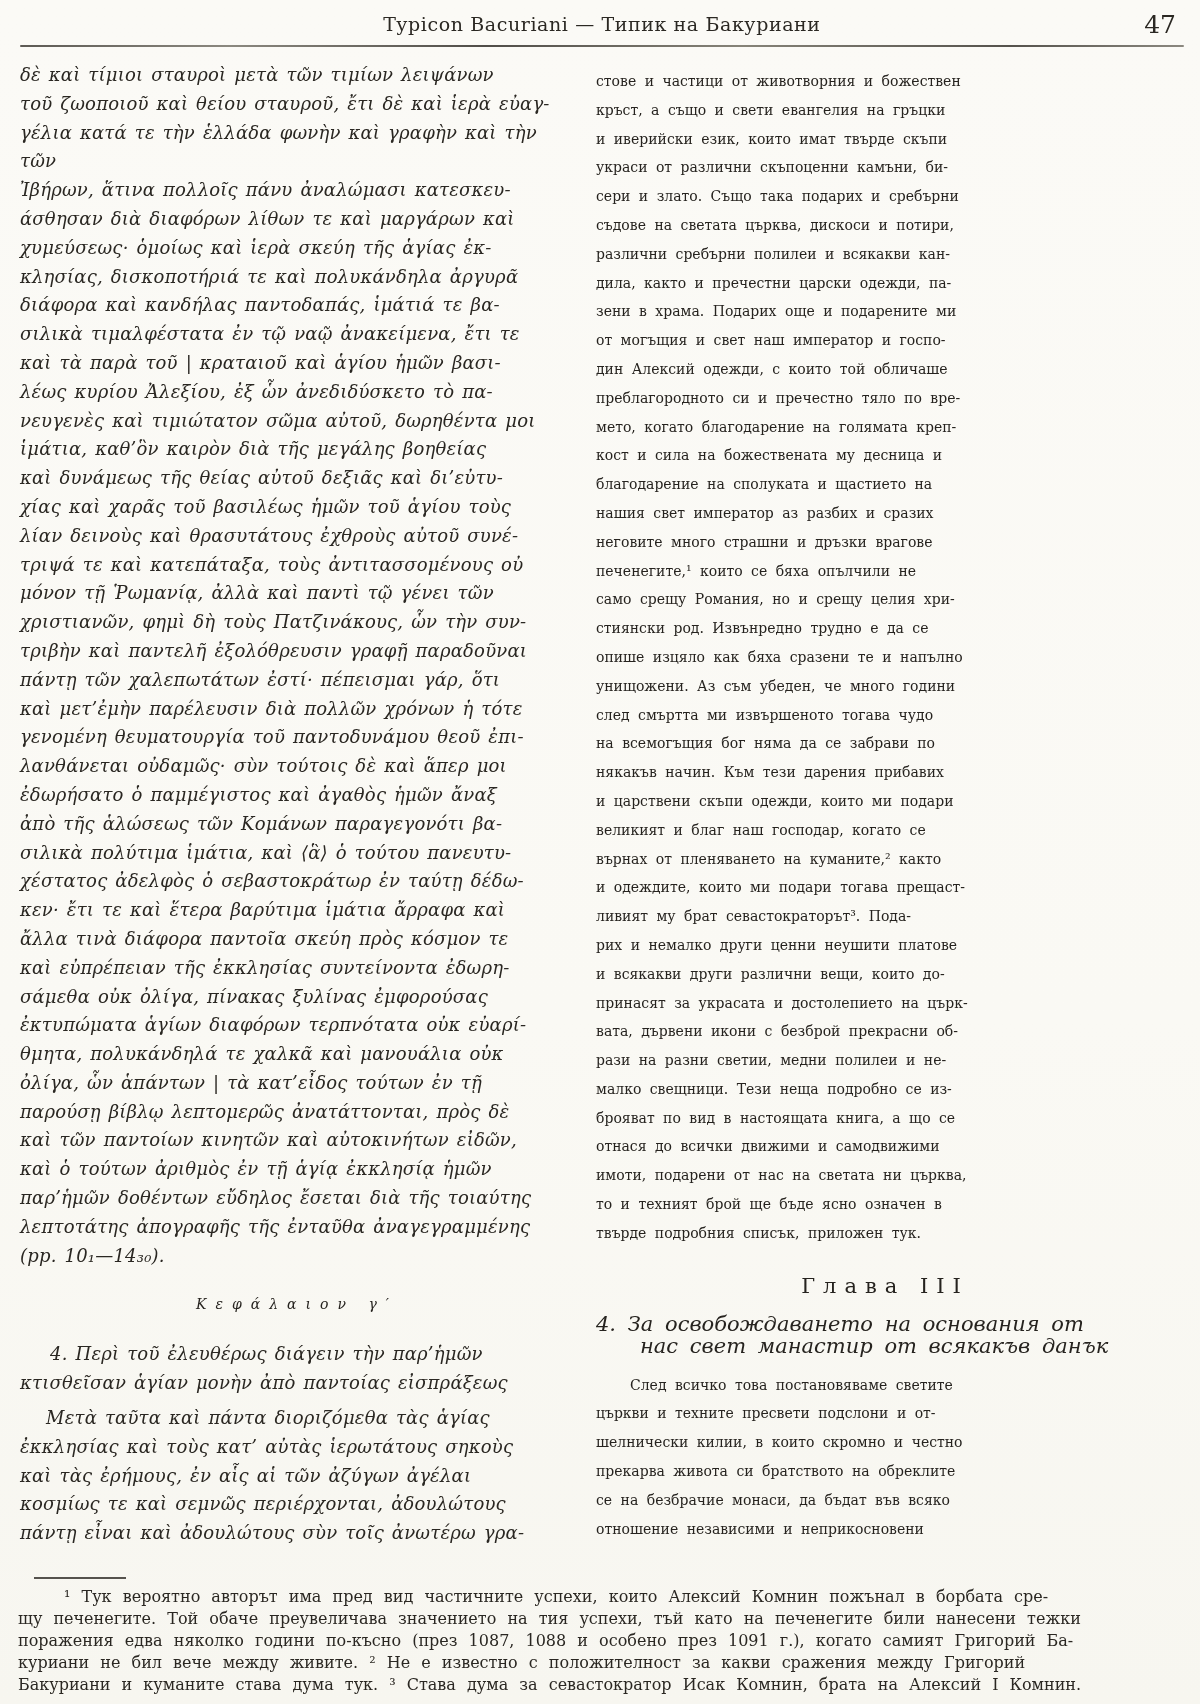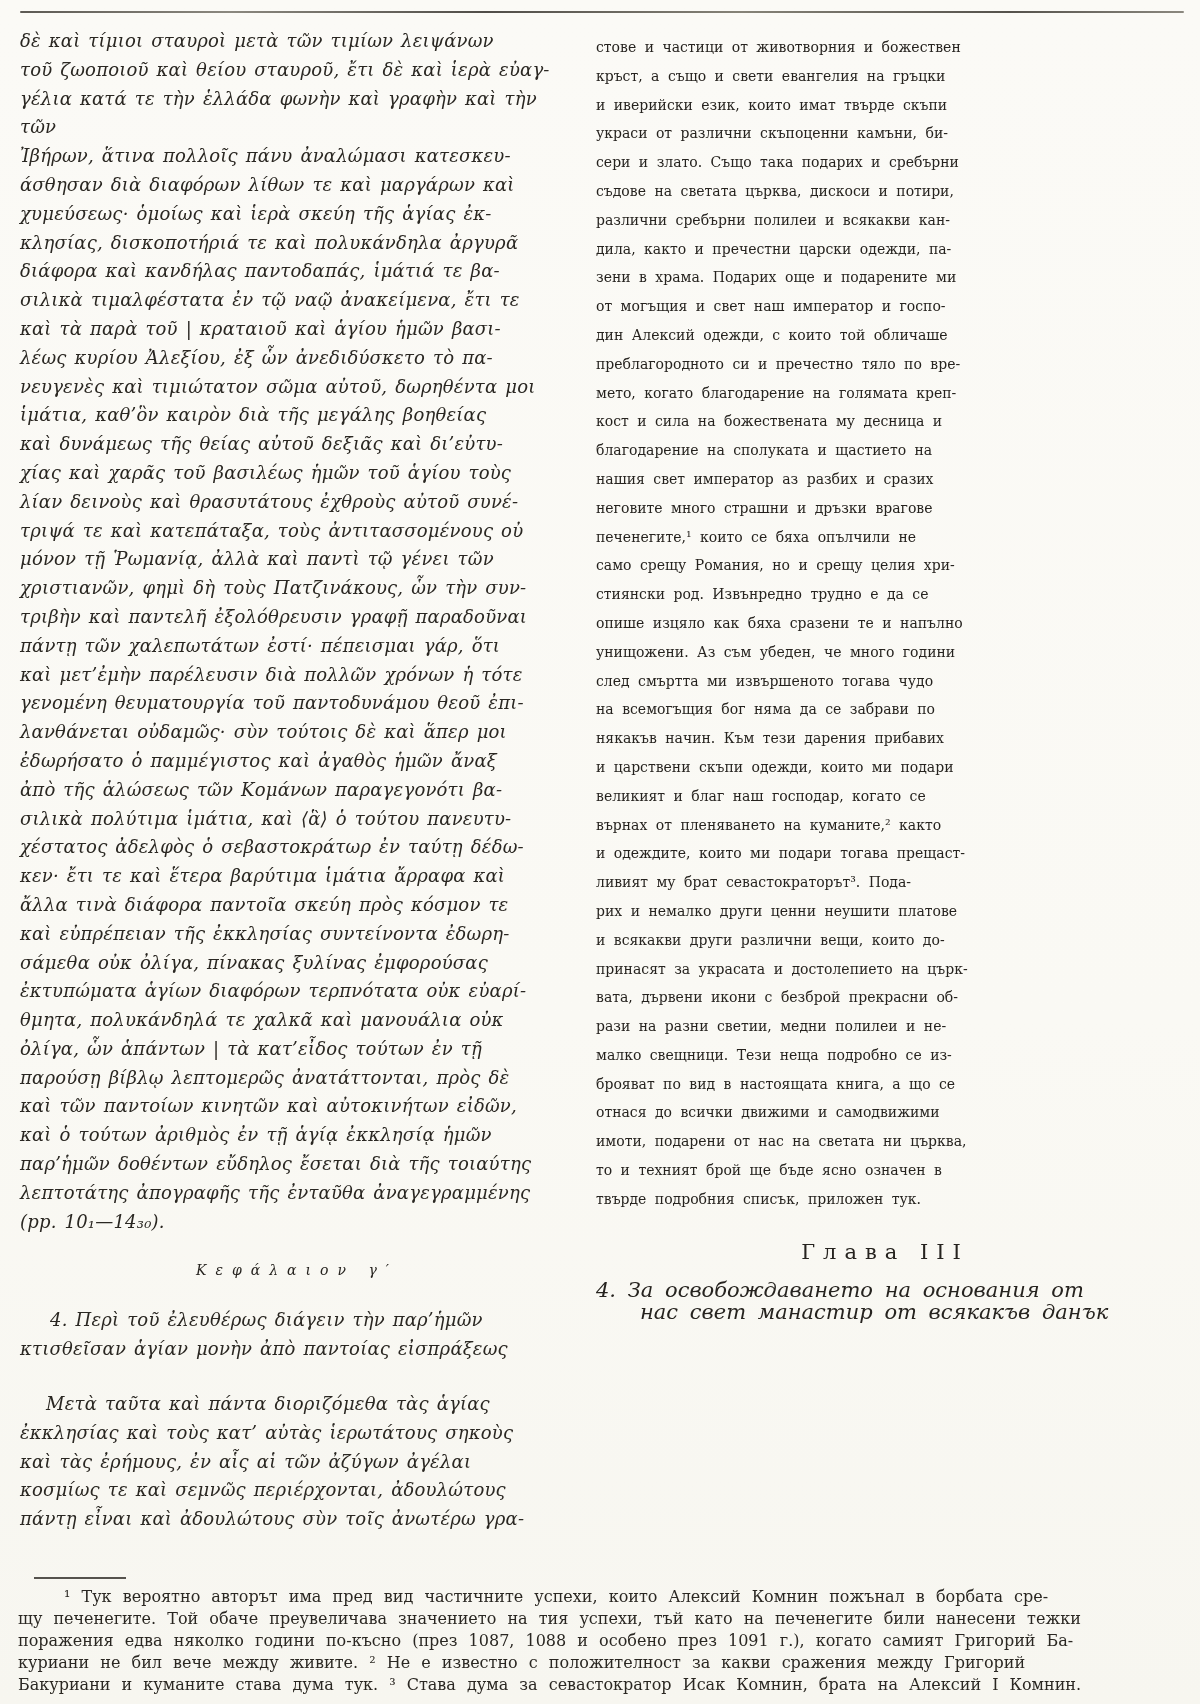--- a/index.html
+++ b/index.html
@@ -64,41 +64,45 @@
   .greek-section-title { text-indent:30px;margin-top:28px; }
   .bg-section-title {
     font-style:italic;
     font-size:21px;
     line-height:22px;
     word-spacing:5px;
     padding-left:44px;
     text-indent:-44px;
     margin-bottom:6px;
   }
-  .indent-gr { text-indent:26px; margin-top:26px; }
+  .indent-gr { text-indent:26px; margin-top:6px; }
   .indent-bg { text-indent:34px; margin-top:14px; }
   footer { position:absolute; left:18px; right:14px; bottom:8px; }
   .footnote-rule {
     width:92px; height:2px;
     background:#55524d;
     margin:0 0 7px 16px;
   }
   .footnote-text {
     font-size:16px;
     line-height:22px;
     word-spacing:6px;
     text-indent:46px;
     color:#2a2722;
   }
 </style>
 </head>
 <body>
 
 <div class="page">
 
+  <header>
+    <div class="running-title">Typicon Bacuriani — Типик на Бакуриани</div>
+    <div class="page-number">47</div>
+  </header>
 
   <div class="header-rule"></div>
 
   <main class="columns">
 
     <section class="col-greek">
       <p class="lines greek-text">δὲ καὶ τίμιοι σταυροὶ μετὰ τῶν τιμίων λειψάνων
 τοῦ ζωοποιοῦ καὶ θείου σταυροῦ, ἔτι δὲ καὶ ἱερὰ εὐαγ-
 γέλια κατά τε τὴν ἑλλάδα φωνὴν καὶ γραφὴν καὶ τὴν τῶν
 Ἰβήρων, ἅτινα πολλοῖς πάνυ ἀναλώμασι κατεσκευ-
@@ -187,20 +191,26 @@
 рази на разни светии, медни полилеи и не-
 малко свещници. Тези неща подробно се из-
 брояват по вид в настоящата книга, а що се
 отнася до всички движими и самодвижими
 имоти, подарени от нас на светата ни църква,
 то и техният брой ще бъде ясно означен в
 твърде подробния списък, приложен тук.</p>
       <h2 class="chapter bg-chapter">Глава III</h2>
       <p class="lines bg-section-title">4. За освобождаването на основания от
 нас свет манастир от всякакъв данък</p>
+      <p class="lines bulgarian-text indent-bg">След всичко това постановяваме светите
+църкви и техните пресвети подслони и от-
+шелнически килии, в които скромно и честно
+прекарва живота си братството на обреклите
+се на безбрачие монаси, да бъдат във всяко
+отношение независими и неприкосновени</p>
     </section>
 
   </main>
 
   <footer>
     <div class="footnote-rule"></div>
     <p class="lines footnote-text">¹ Тук вероятно авторът има пред вид частичните успехи, които Алексий Комнин пожънал в борбата сре-
 щу печенегите. Той обаче преувеличава значението на тия успехи, тъй като на печенегите били нанесени тежки
 поражения едва няколко години по-късно (през 1087, 1088 и особено през 1091 г.), когато самият Григорий Ба-
 куриани не бил вече между живите.  ² Не е известно с положителност за какви сражения между Григорий

